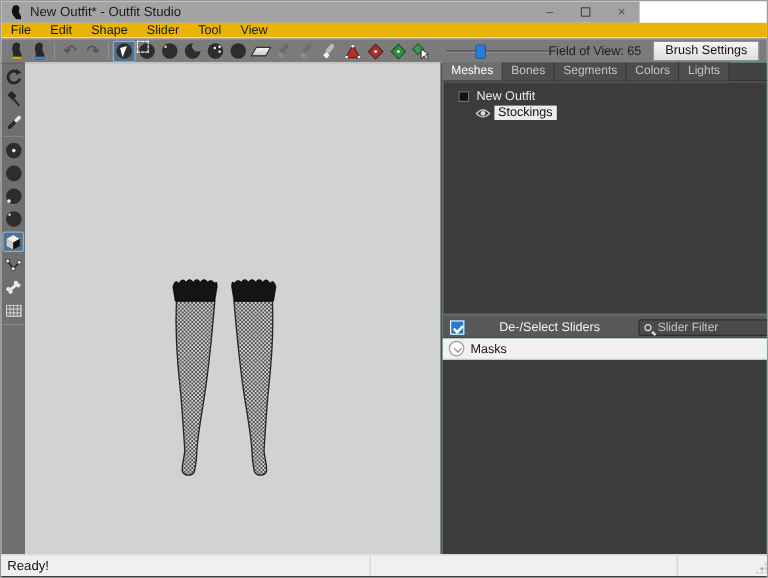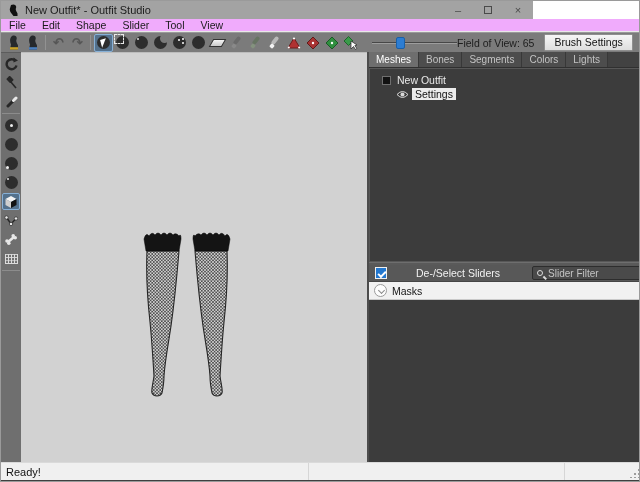--- a/index.html
+++ b/index.html
@@ -9,21 +9,21 @@
 
   
   .titlebar { position:absolute; left:0; top:0; width:532px; height:18px; background:#a3a3a3; display:flex; align-items:center; }
   .titlebar .logo { margin:0 6px 0 7px; display:flex; }
   .titlebar .title { font-size:11px; color:#1c1c1c; }
   .win-controls { margin-left:auto; display:flex; height:18px; }
   .wc { width:30px; height:18px; display:flex; align-items:center; justify-content:center; color:#4a4a4a; font-size:11px; }
   .maxbox { width:8px; height:8px; border:1px solid #4a4a4a; display:block; }
 
   
-  .menubar { position:absolute; left:0; top:18px; width:640px; height:13px; background:#f0abfc; display:flex; align-items:center; border-bottom:1px solid #e8e8e8; }
+  .menubar { position:absolute; left:0; top:18px; width:640px; height:13px; background:#eab308; display:flex; align-items:center; border-bottom:1px solid #e8e8e8; }
   .menuitem { padding:0 8px; font-size:10.5px; color:#1a1a1a; }
 
   
   .toolbar { position:absolute; left:0; top:31px; width:640px; height:20px; background:#7b7b7b; display:flex; align-items:center; padding-left:3px; border-top:1px solid #9a9a9a; }
   .tbtn { width:19px; height:18px; display:flex; align-items:center; justify-content:center; border:1px solid transparent; border-radius:2px; flex:0 0 auto; }
   .tbtn.sel { background:#54718c; border-color:#87b0d6; }
   .tbtn.dis { opacity:.45; }
   .tsep { width:1px; height:15px; background:#666; border-right:1px solid #929292; margin:0 3px; flex:0 0 auto; }
   .glyph { font-size:13px; line-height:13px; color:#2a2a2a; font-weight:bold; }
 
@@ -321,21 +321,21 @@
           <span class="colbox"></span>
           <span class="tlabel">New Outfit</span>
         </div>
         <div class="trow child">
           <span class="eyeicon">
             <svg width="13" height="9" viewBox="0 0 13 9">
                 <path d="M1,4.5 Q6.5,-1.5 12,4.5 Q6.5,10.5 1,4.5 Z" fill="none" stroke="#d9d9d9" stroke-width="1"></path>
                 <circle cx="6.5" cy="4.5" r="2" fill="#d9d9d9"></circle>
               </svg>
           </span>
-          <span class="tlabel sel">Settings</span>
+          <span class="tlabel sel">Stockings</span>
         </div>
       </div>
       <div class="hsash"></div>
       <div class="slidertb">
         <span class="cb"></span>
         <span class="cblabel">De-/Select Sliders</span>
         <div class="searchbox">
           <span class="mag"></span>
           <input class="filter" type="text" placeholder="Slider Filter" style="">
           <span class="clearbtn">×</span>

